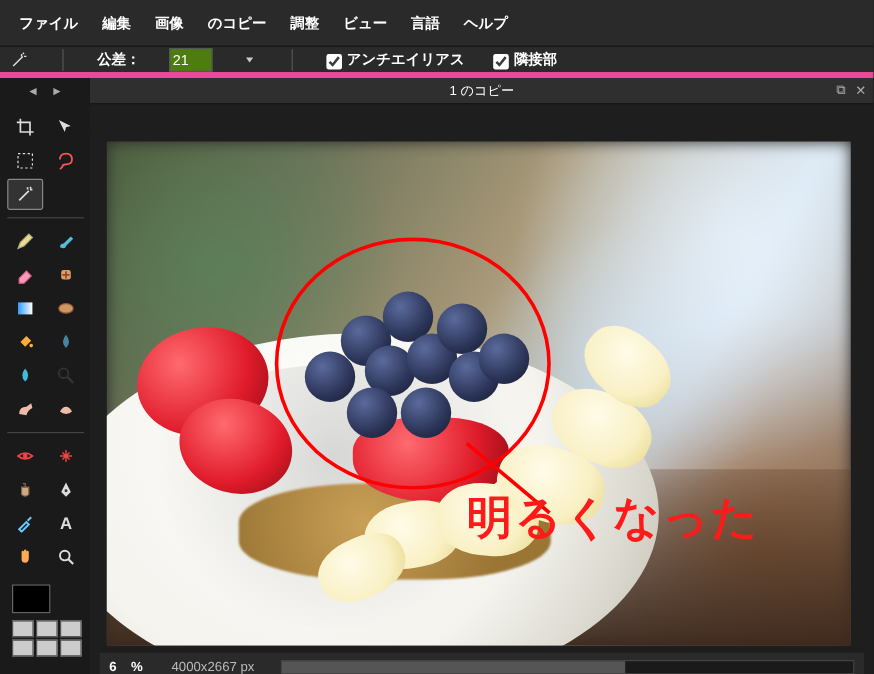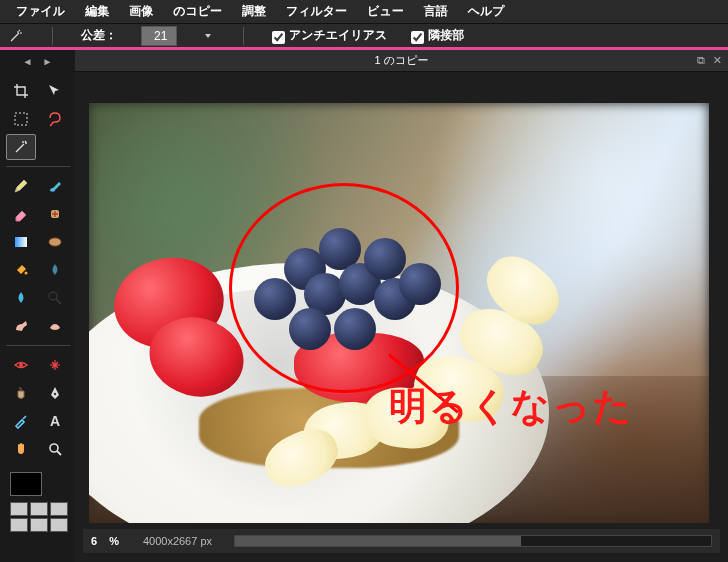--- a/index.html
+++ b/index.html
@@ -1,25 +1,25 @@
 <!DOCTYPE html>
 <html><head>
 <meta charset="utf-8">
 <style>
 * { margin: 0; padding: 0; box-sizing: border-box; font-family: Arial, sans-serif; }
 body { background: #1a1a1a; width: 728px; height: 562px; overflow: hidden; color: #fff; font-size: 12px; }
 
-.menubar { height: 24px; background: #2a2a2a; display: flex; align-items: center; padding: 0 6px; gap: 0; border-bottom: 1px solid #111; }
+.menubar { height: 39px; background: #2a2a2a; display: flex; align-items: center; padding: 0 6px; gap: 0; border-bottom: 1px solid #111; }
 .menubar .mi { padding: 4px 10px; font-weight: bold; cursor: pointer; font-size: 12px; }
 
-.optionsbar { height: 26px; background: #2a2a2a; display: flex; align-items: center; padding: 0 8px; gap: 24px; border-bottom: 3px solid #ec4899; }
+.optionsbar { height: 26px; background: #2a2a2a; display: flex; align-items: center; padding: 0 8px; gap: 24px; border-bottom: 5px solid #ec4899; }
 .optionsbar .wand { width: 16px; height: 16px; display: flex; align-items: center; justify-content: center; }
 .optionsbar .sep { width: 1px; height: 18px; background: #555; margin: 0 4px; }
 .optionsbar .lbl { font-weight: bold; font-size: 12px; }
-.optionsbar .numbox { background: #737373; border: 1px solid #555; padding: 2px 12px; width: 36px; text-align: left; }
+.optionsbar .numbox { background: #4d7c0f; border: 1px solid #555; padding: 2px 2px; width: 36px; text-align: left; }
 .optionsbar .dd { width: 14px; height: 14px; display: flex; align-items: center; justify-content: center; }
 .optionsbar .cb { display: flex; align-items: flex-end; gap: 4px; }
 .optionsbar input[type=checkbox]{ accent-color: #fff; }
 
 .workspace { display: flex; height: calc(562px - 50px); }
 .toolcol { width: 75px; background: #1a1a1a; padding: 6px 4px; }
 .tooltabs { height: 14px; display: flex; justify-content: center; gap: 10px; margin-bottom: 8px; }
 .tooltabs span { font-size: 10px; color: #aaa; cursor: pointer; }
 .toolgrid { display: grid; grid-template-columns: 30px 30px; gap: 2px 4px; margin-left: 2px; }
 .toolbtn { width: 30px; height: 26px; display: flex; align-items: center; justify-content: center; border: 1px solid transparent; cursor: pointer; border-radius: 2px; }
@@ -55,41 +55,40 @@
 .s1 { left: 25px; top: 155px; width: 110px; height: 90px; transform: rotate(-10deg); }
 .s2 { left: 60px; top: 215px; width: 95px; height: 78px; transform: rotate(15deg);}  
 .s3 { left: 205px; top: 230px; width: 130px; height: 70px; border-radius: 40% 40% 50% 50%; }  
 .granola { position:absolute; left:110px; top:285px; width:260px; height:80px; background: radial-gradient(circle at 40% 40%, #caa057, #9a7534 70%); border-radius: 40%; filter: blur(1px);}  
 .banana { position:absolute; background: radial-gradient(circle at 40% 35%, #fffbe8, #f9f0c4 60%, #e6d78a); border-radius: 45%; }
 .bbcluster { position:absolute; left:155px; top:105px; width:200px; height:150px; }
 .bb { position:absolute; width:42px; height:42px; border-radius:50%; background: radial-gradient(circle at 35% 30%, #5a6a9c, #2c3558 60%, #141a30);}  
 
 .annot-circle { position: absolute; left: 140px; top: 80px; width: 230px; height: 210px; border: 3px solid #f00; border-radius: 50%; pointer-events: none; }
 .annot-line { position: absolute; left: 300px; top: 250px; width: 90px; height: 3px; background: #f00; transform: rotate(40deg); transform-origin: left center; pointer-events: none; }
-.annot-text { position: absolute; left: 300px; top: 278px; color: #ff1a1a; font-weight: 900; font-size: 38px; letter-spacing: 2px; white-space: nowrap; pointer-events: none; font-family: "Hiragino Sans", Meiryo, sans-serif; }
+.annot-text { position: absolute; left: 300px; top: 288px; color: #ff1a1a; font-weight: 900; font-size: 38px; letter-spacing: 2px; white-space: nowrap; pointer-events: none; font-family: "Hiragino Sans", Meiryo, sans-serif; }
 
 .statusbar { height: 24px; background: #2a2a2a; display: flex; align-items: center; padding: 0 8px; gap: 12px; font-size: 11px; margin-top: 6px; }
 .statusbar .zoom { font-weight: bold; }
 .statusbar .pct { font-weight: bold; }
 .statusbar .dims { color: #bbb; margin-left: 12px; }
 .statusbar .scroll { flex: 1; height: 12px; background: #1a1a1a; border: 1px solid #444; margin-left: 10px; position: relative; }
 .statusbar .scroll .thumb { position: absolute; left: 0; top: 0; bottom: 0; width: 60%; background: #555; }
 
 svg { display: block; }
 </style>
 </head>
 <body>
 
 <div class="menubar">
   <div class="mi">ファイル</div>
   <div class="mi">編集</div>
   <div class="mi">画像</div>
   <div class="mi">のコピー</div>
   <div class="mi">調整</div>
-  <div class="mi">フィルター</div>
   <div class="mi">ビュー</div>
   <div class="mi">言語</div>
   <div class="mi">ヘルプ</div>
 </div>
 
 <div class="optionsbar">
   <span class="wand">
     <svg width="14" height="14" viewBox="0 0 14 14">
         <path d="M2 12 L10 4 M9 2 L9 4 M11 4 L13 4 M10 1 L11 2" stroke="#ddd" stroke-width="1.2" fill="none"></path>
       </svg>

